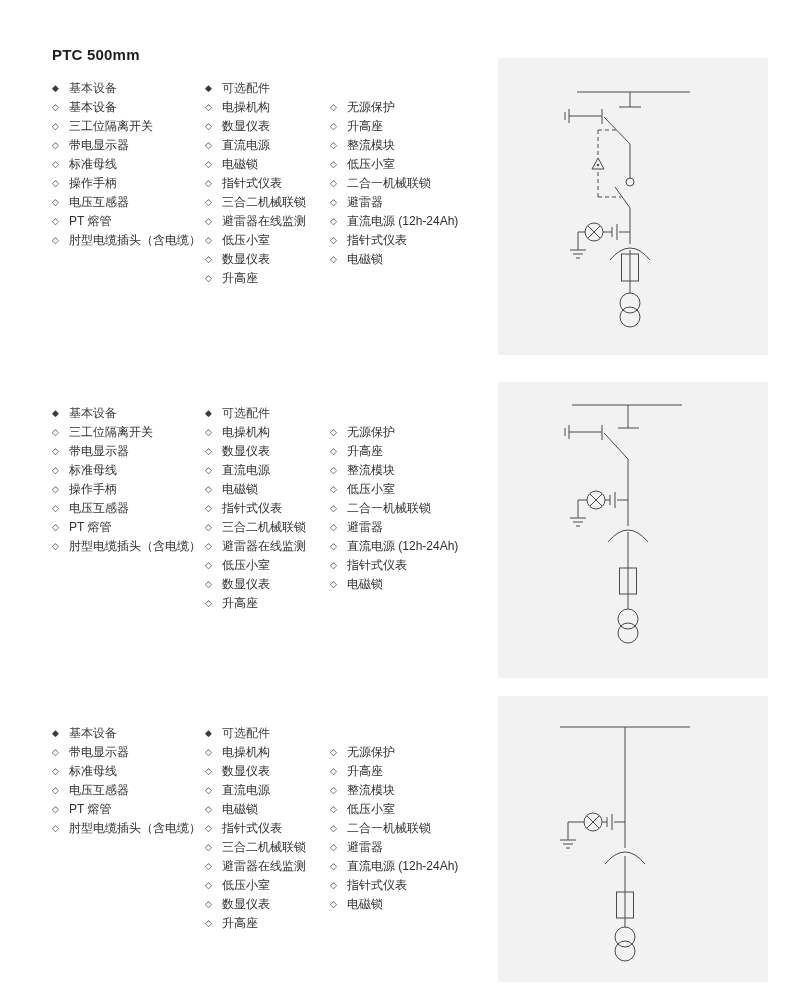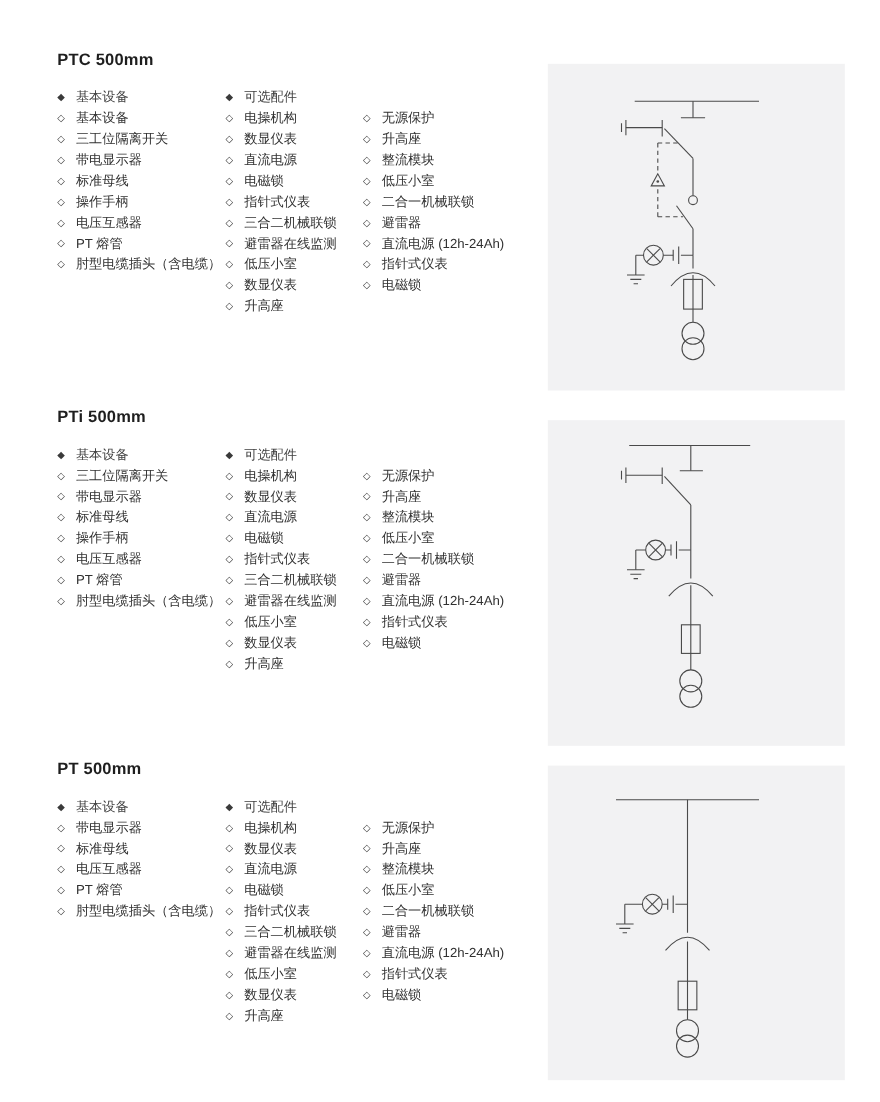--- a/index.html
+++ b/index.html
@@ -225,21 +225,20 @@
       </g>
       <g>
         <circle cx="132" cy="245" r="10"></circle>
         <circle cx="132" cy="259" r="10"></circle>
       </g>
     </svg>
   </div>
 </section>
 
 <section class="product-section" id="sec2">
-  <h2 class="section-title">PTi 500mm</h2>
   <div class="lists">
     <ul class="col c0">
         <li class="hdr">
           <span class="b">◆</span>
           <span class="t">基本设备</span>
         </li>
         <li>
           <span class="b">◇</span>
           <span class="t">三工位隔离开关</span>
         </li>
@@ -396,21 +395,20 @@
       </g>
       <g>
         <circle cx="130" cy="237" r="10"></circle>
         <circle cx="130" cy="251" r="10"></circle>
       </g>
     </svg>
   </div>
 </section>
 
 <section class="product-section" id="sec3">
-  <h2 class="section-title">PT 500mm</h2>
   <div class="lists">
     <ul class="col c0">
         <li class="hdr">
           <span class="b">◆</span>
           <span class="t">基本设备</span>
         </li>
         <li>
           <span class="b">◇</span>
           <span class="t">带电显示器</span>
         </li>

